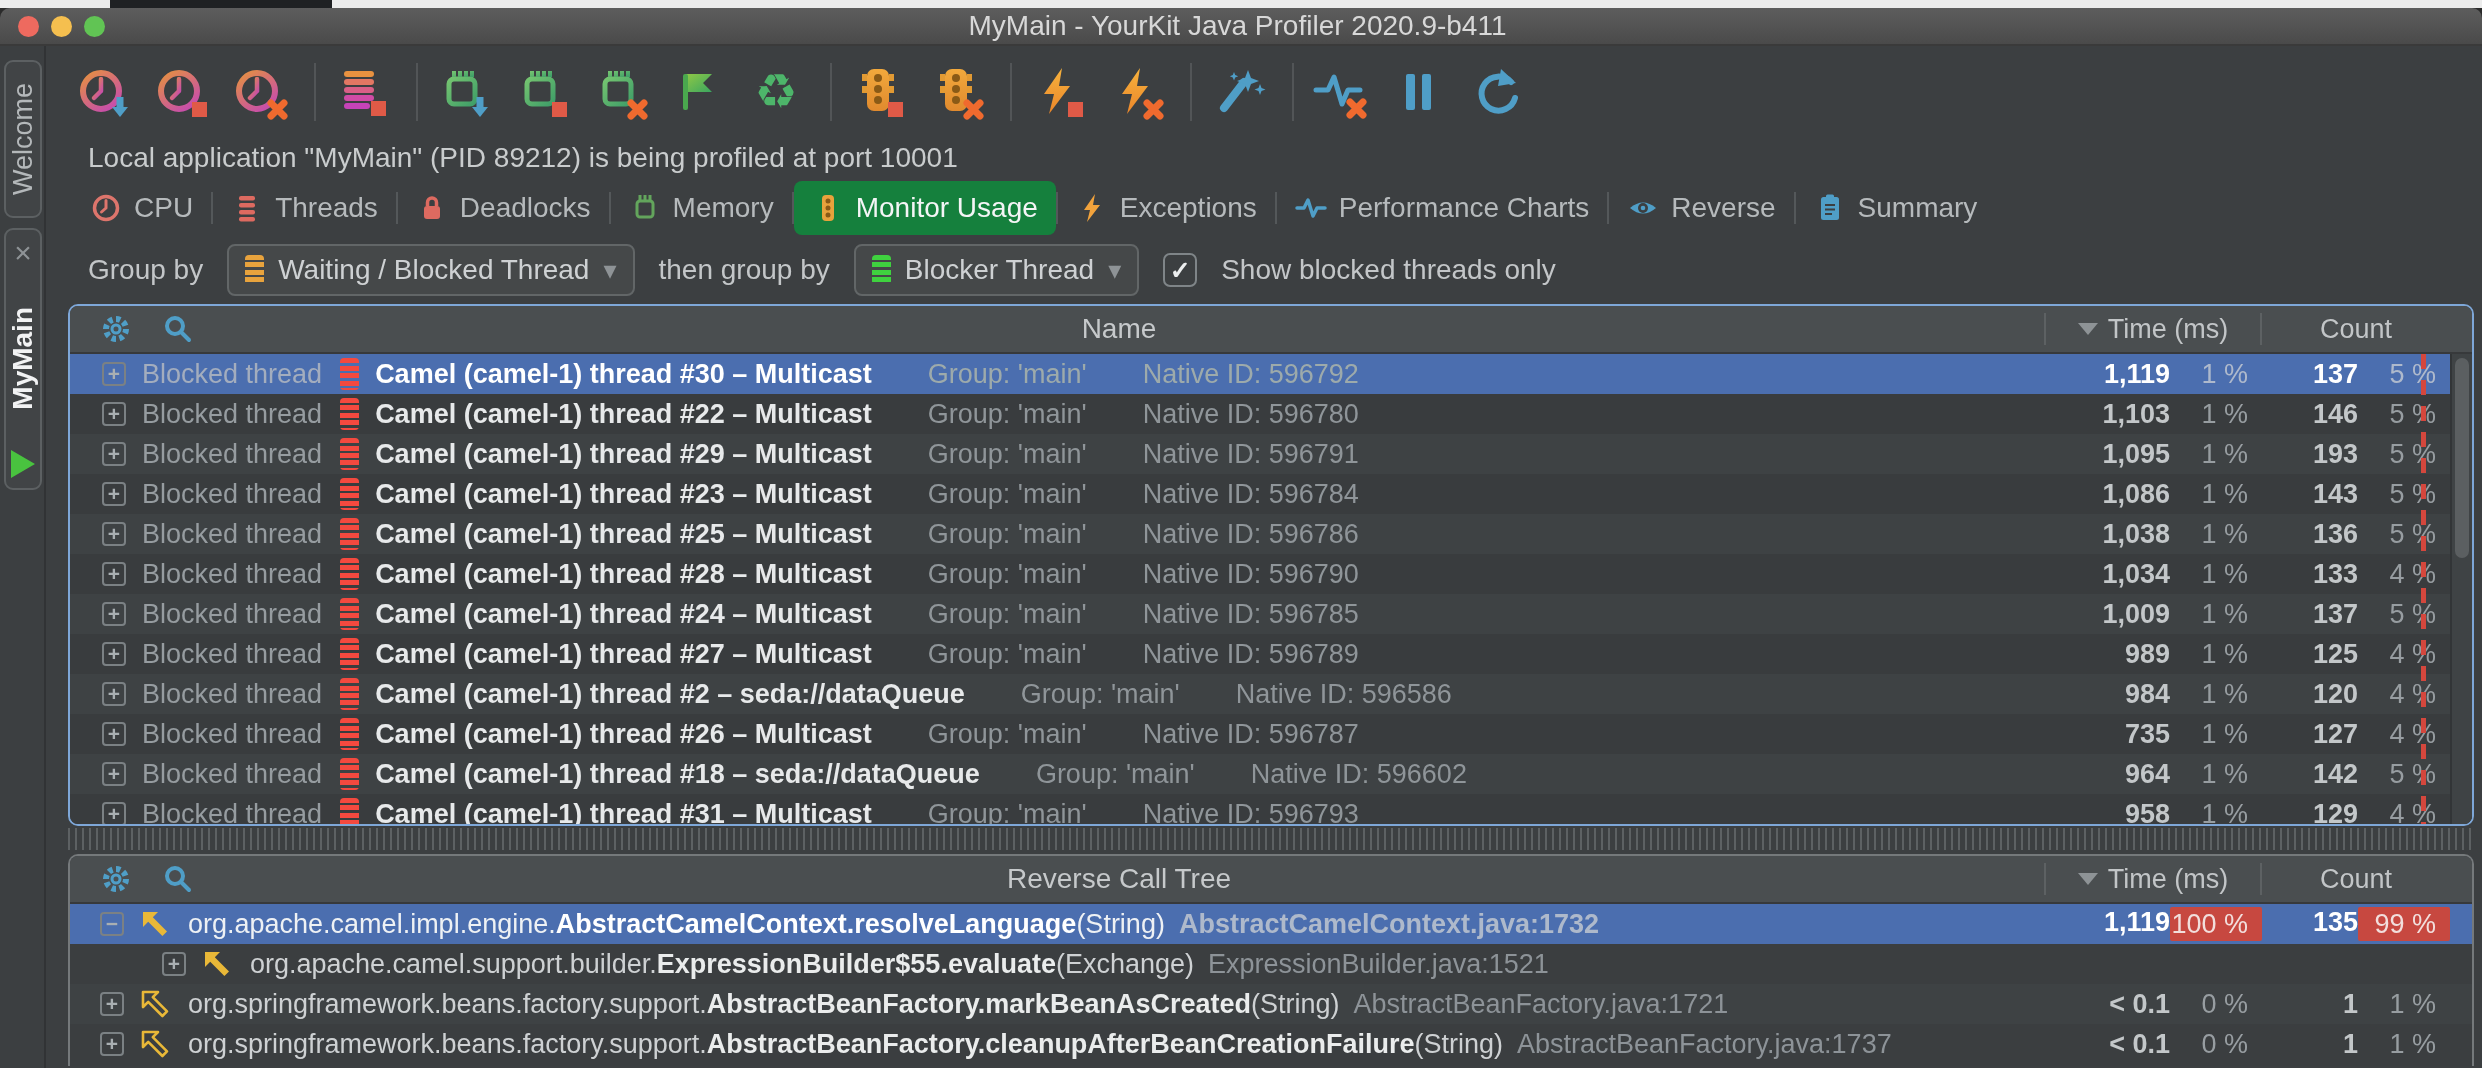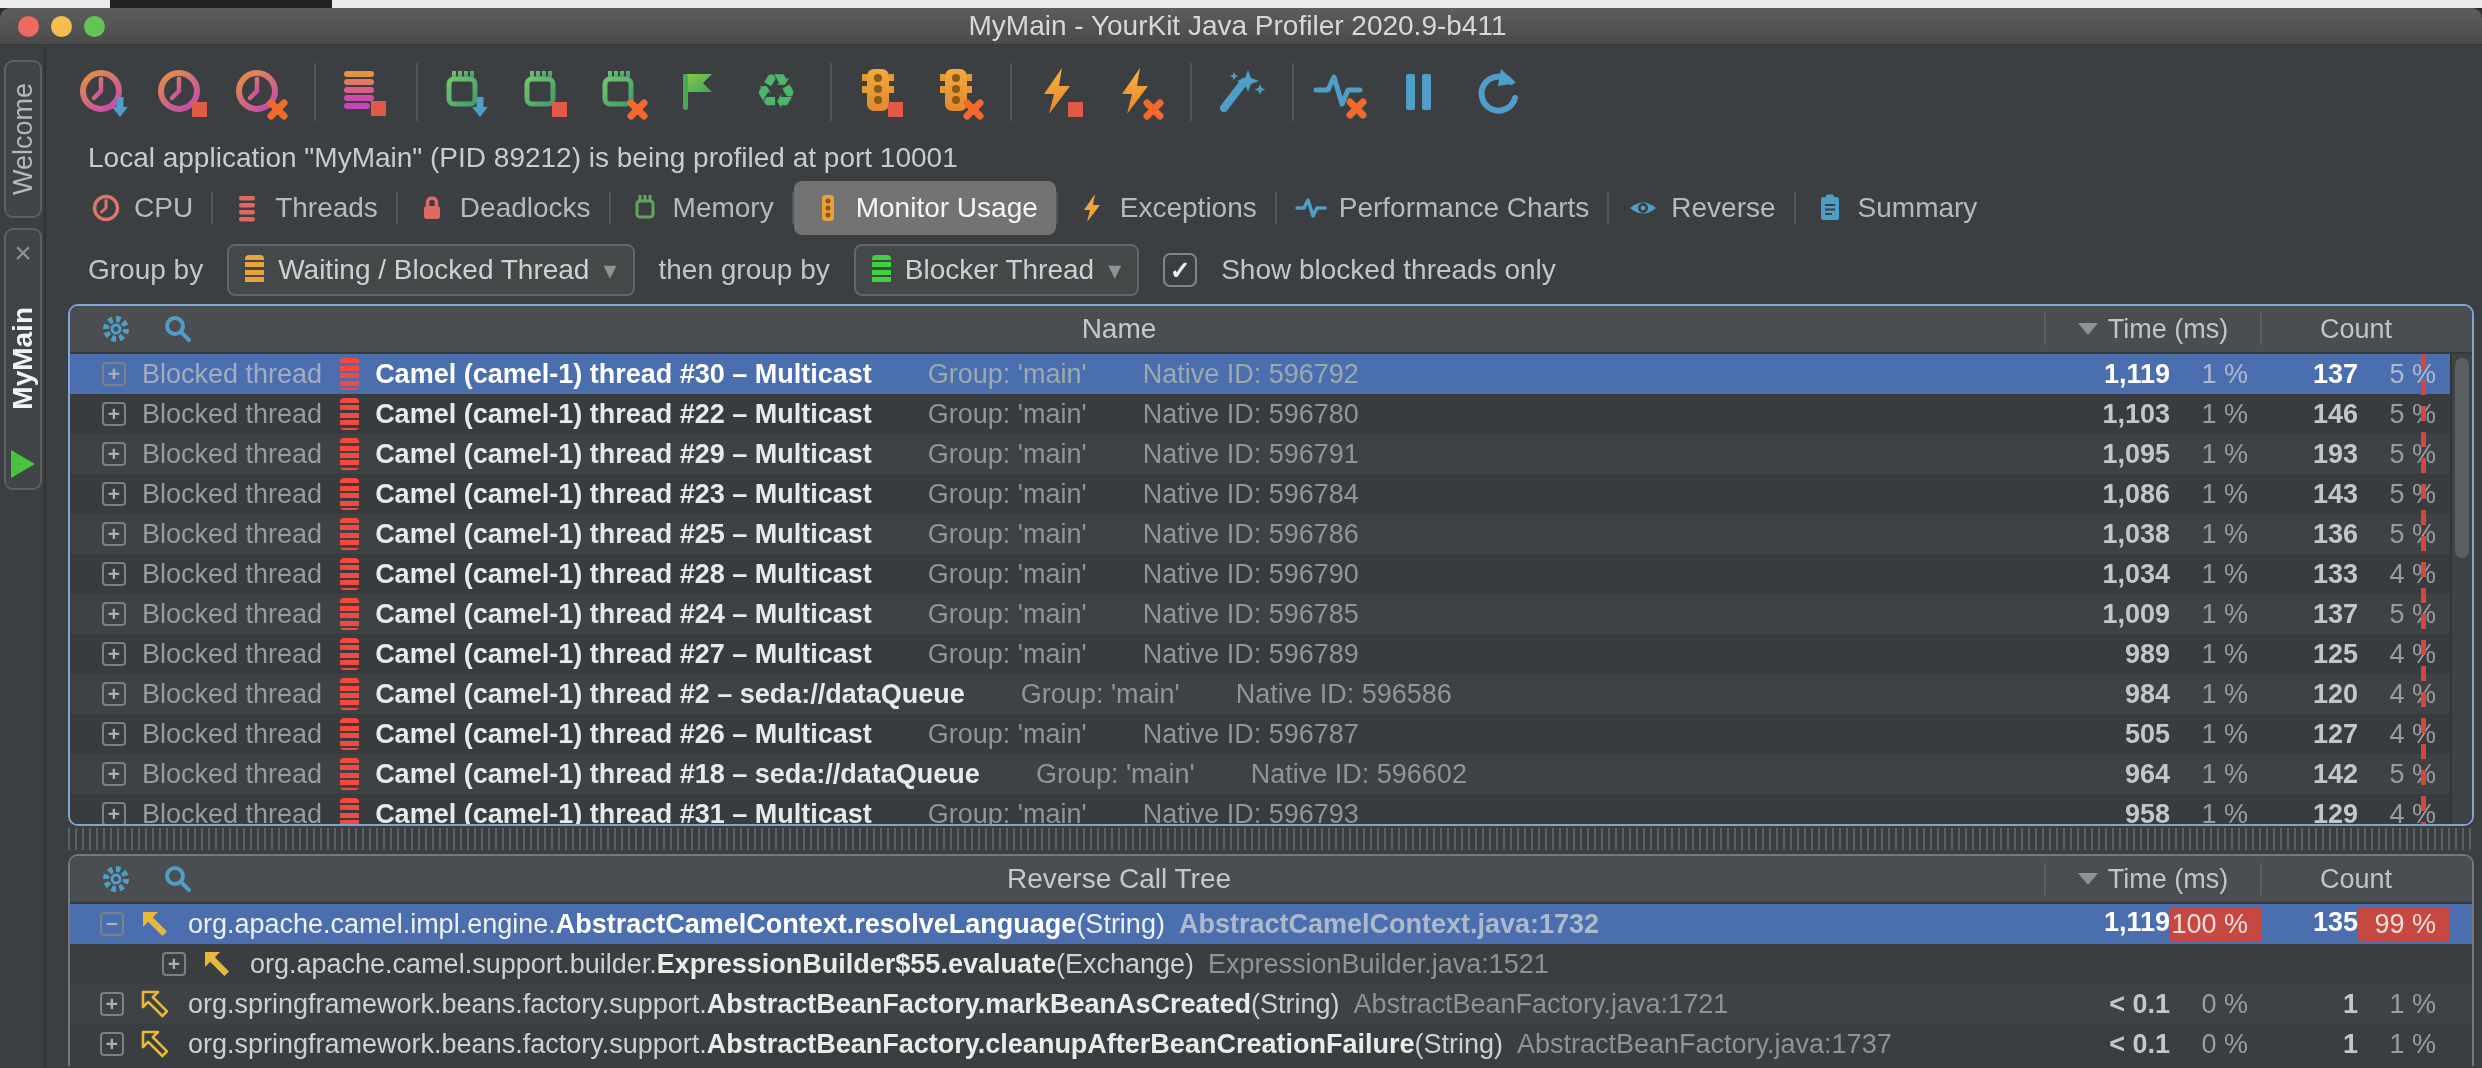--- a/index.html
+++ b/index.html
@@ -31,21 +31,21 @@
   .tbtn{width:60px;height:60px;display:flex;align-items:center;justify-content:center;margin-right:18px;}
   .tbtn svg{width:56px;height:56px;}
   .tsep{width:2px;height:58px;background:#525557;margin:0 16px 0 6px;flex:none;}
   .glyph-ico{font-size:48px;color:#4db56a;line-height:56px;}
   
   .statusline{height:40px;display:flex;align-items:center;padding-left:42px;color:#c9cccd;font-size:28px;flex:none;}
   
   .tabbar{height:60px;display:flex;align-items:center;padding-left:26px;flex:none;}
   .tab{display:flex;align-items:center;gap:12px;height:54px;padding:0 18px;color:#b6babc;font-size:28px;white-space:nowrap;}
   .tab svg{width:32px;height:32px;flex:none;}
-  .tab.selected{background:#737373;border-radius:8px;color:#f4f5f6;}
+  .tab.selected{background:#15803d;border-radius:8px;color:#f4f5f6;}
   .tab-sep{width:2px;height:32px;background:#54585a;flex:none;}
   
   .filterbar{height:64px;display:flex;align-items:center;padding-left:42px;gap:24px;font-size:28px;color:#c3c6c8;flex:none;}
   .dropdown{display:flex;align-items:center;gap:14px;background:#454849;border:2px solid #626667;border-radius:8px;
     height:52px;padding:0 16px;color:#ced1d3;}
   .caret{color:#8e9396;font-size:26px;}
   .thread-ico{width:19px;height:32px;border-radius:4px;flex:none;}
   .thread-ico.red{background:repeating-linear-gradient(180deg,#f4493f 0 5px,rgba(0,0,0,0) 5px 7.5px);}
   .thread-ico.orange{height:30px;background:repeating-linear-gradient(180deg,#e8a33d 0 5px,rgba(0,0,0,0) 5px 7.5px);}
   .thread-ico.green{height:30px;background:repeating-linear-gradient(180deg,#3fd23f 0 5px,rgba(0,0,0,0) 5px 7.5px);}
@@ -614,21 +614,21 @@
 
             <div class="trow">
               <span class="expander">+</span>
               <span class="prefix">Blocked thread</span>
               <span class="thread-ico red"></span>
               <span class="tname">Camel (camel-1) thread #26 – Multicast</span>
               <span class="tgroup">Group: 'main'</span>
               <span class="tnative">Native ID: 596787</span>
               <span class="vals">
                 <span class="c-time">
-                  <span class="v">505</span>
+                  <span class="v">735</span>
                   <span class="p">1 %</span>
                 </span>
                 <span class="c-count">
                   <span class="v">127</span>
                   <span class="p">4 %</span>
                 </span>
                 <span class="spacer22"></span>
               </span>
             </div>
 

